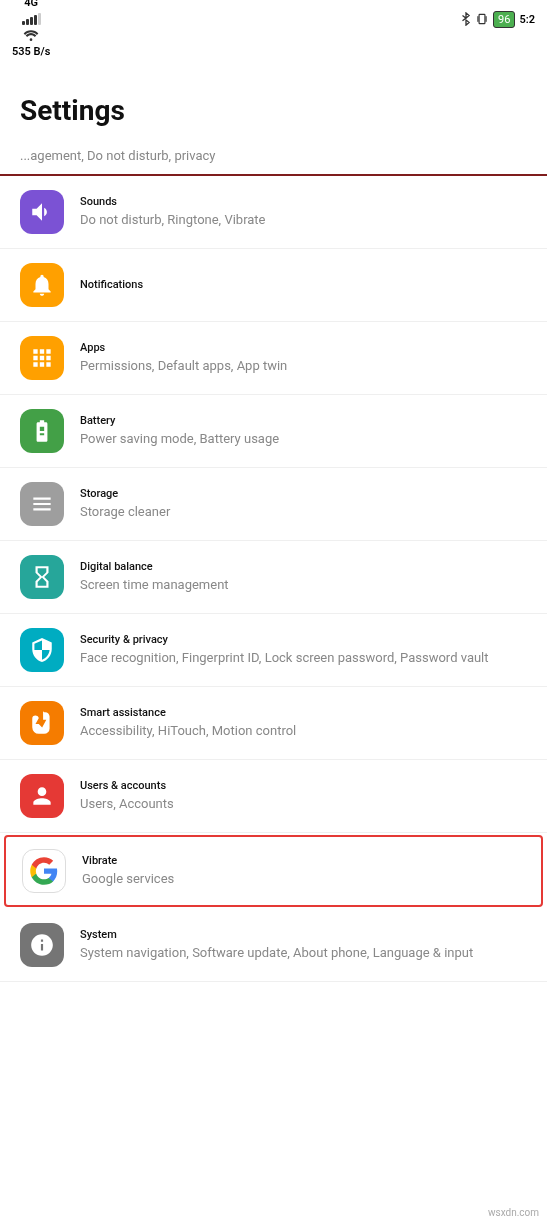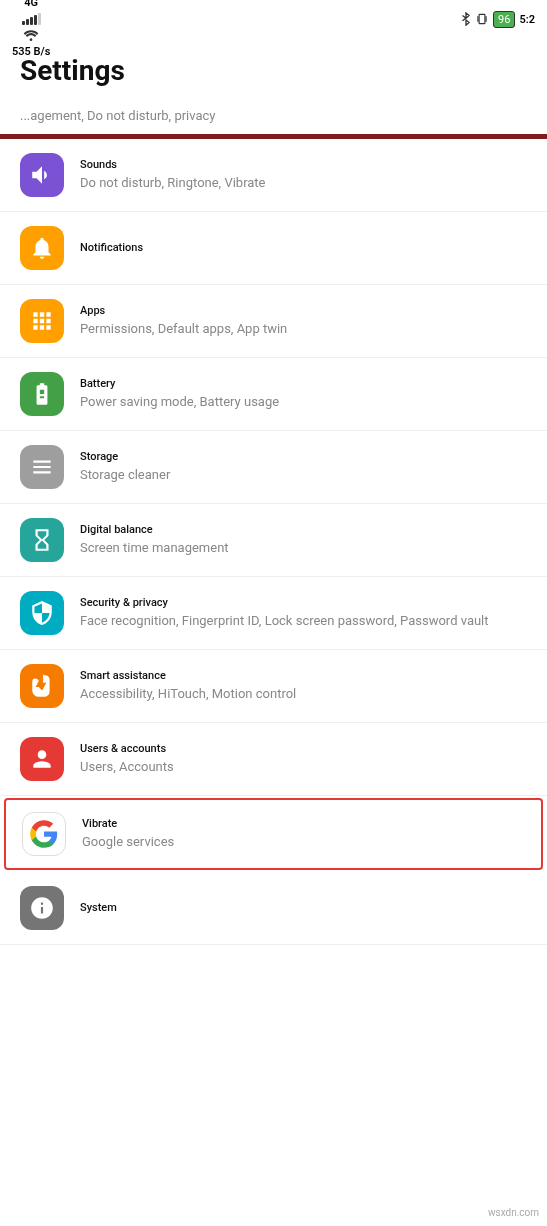--- a/index.html
+++ b/index.html
@@ -67,26 +67,27 @@
     }
 
     
     .settings-header {
       padding: 18px 20px 8px 20px;
     }
     .settings-title {
       font-size: 28px;
       font-weight: 700;
       color: #111;
+      margin-top: 40px;
     }
 
     
     .partial-item {
       padding: 10px 20px;
-      border-bottom: 5px solid #7f1d1d;
+      border-bottom: 2px solid #7f1d1d;
     }
     .partial-text {
       font-size: 13px;
       color: #888;
     }
 
     
     .settings-list {
       list-style: none;
     }
@@ -313,17 +314,18 @@
       </div>
     </li>
     <li class="settings-item">
       <div class="item-icon icon-dark-gray">
         <svg class="icon-svg" viewBox="0 0 24 24">
           <path d="M12 2C6.48 2 2 6.48 2 12s4.48 10 10 10 10-4.48 10-10S17.52 2 12 2zm1 15h-2v-6h2v6zm0-8h-2V7h2v2z" fill="#fff"></path>
         </svg>
       </div>
       <div class="item-text">
         <div class="item-title">System</div>
+        <div class="item-subtitle">System navigation, Software update, About phone, Language &amp; input</div>
       </div>
     </li>
   </ul>
 
 <div style="position:fixed;bottom:8px;right:8px;font-size:10px;color:#aaa;z-index:999">wsxdn.com</div>
 
 </body></html>

